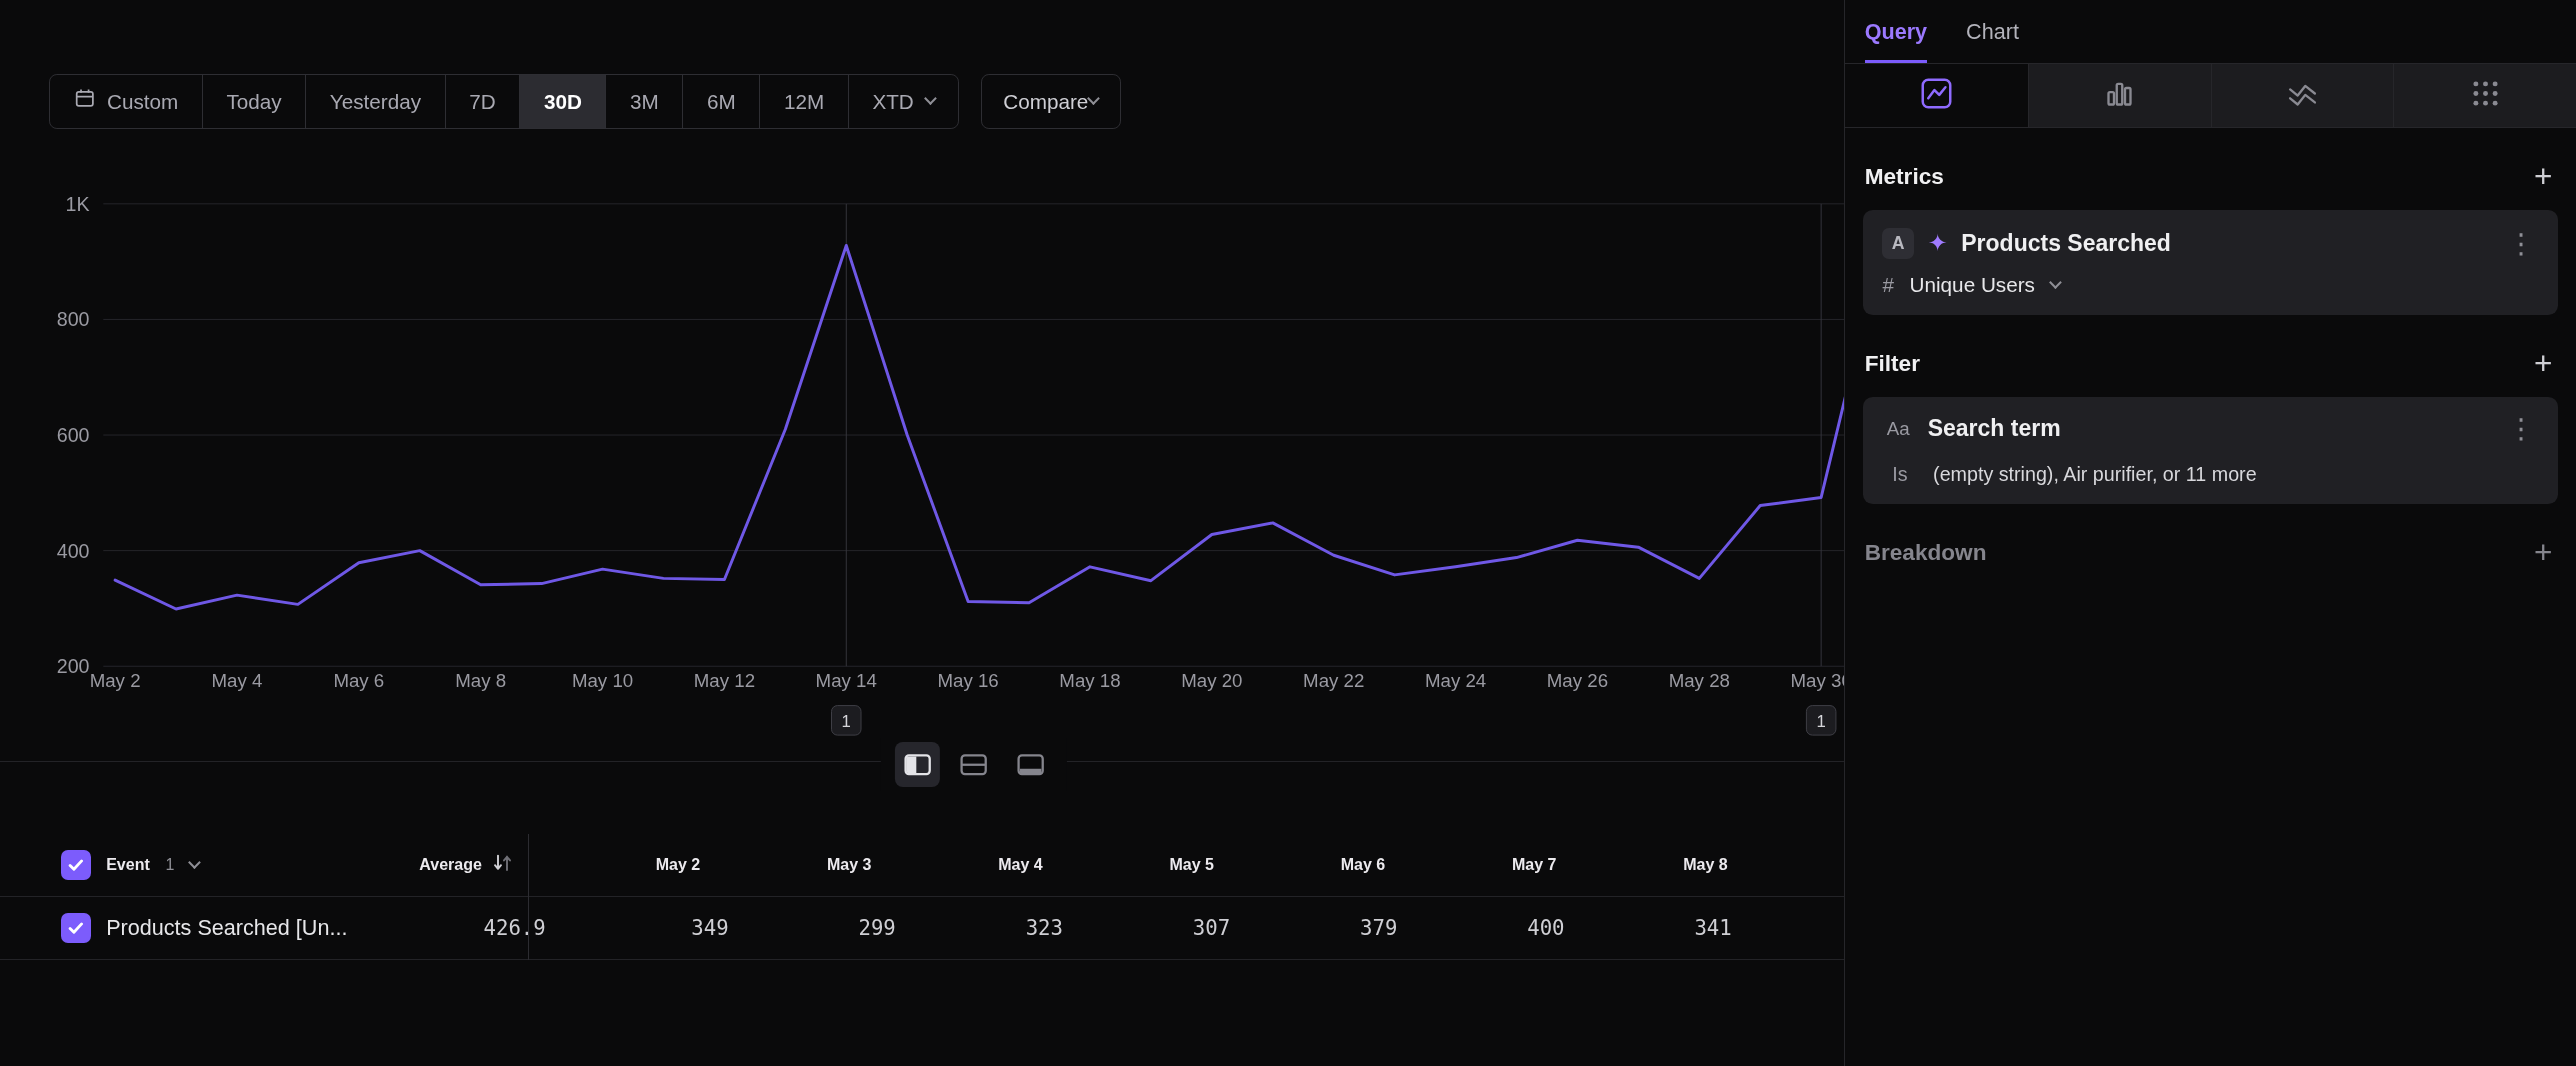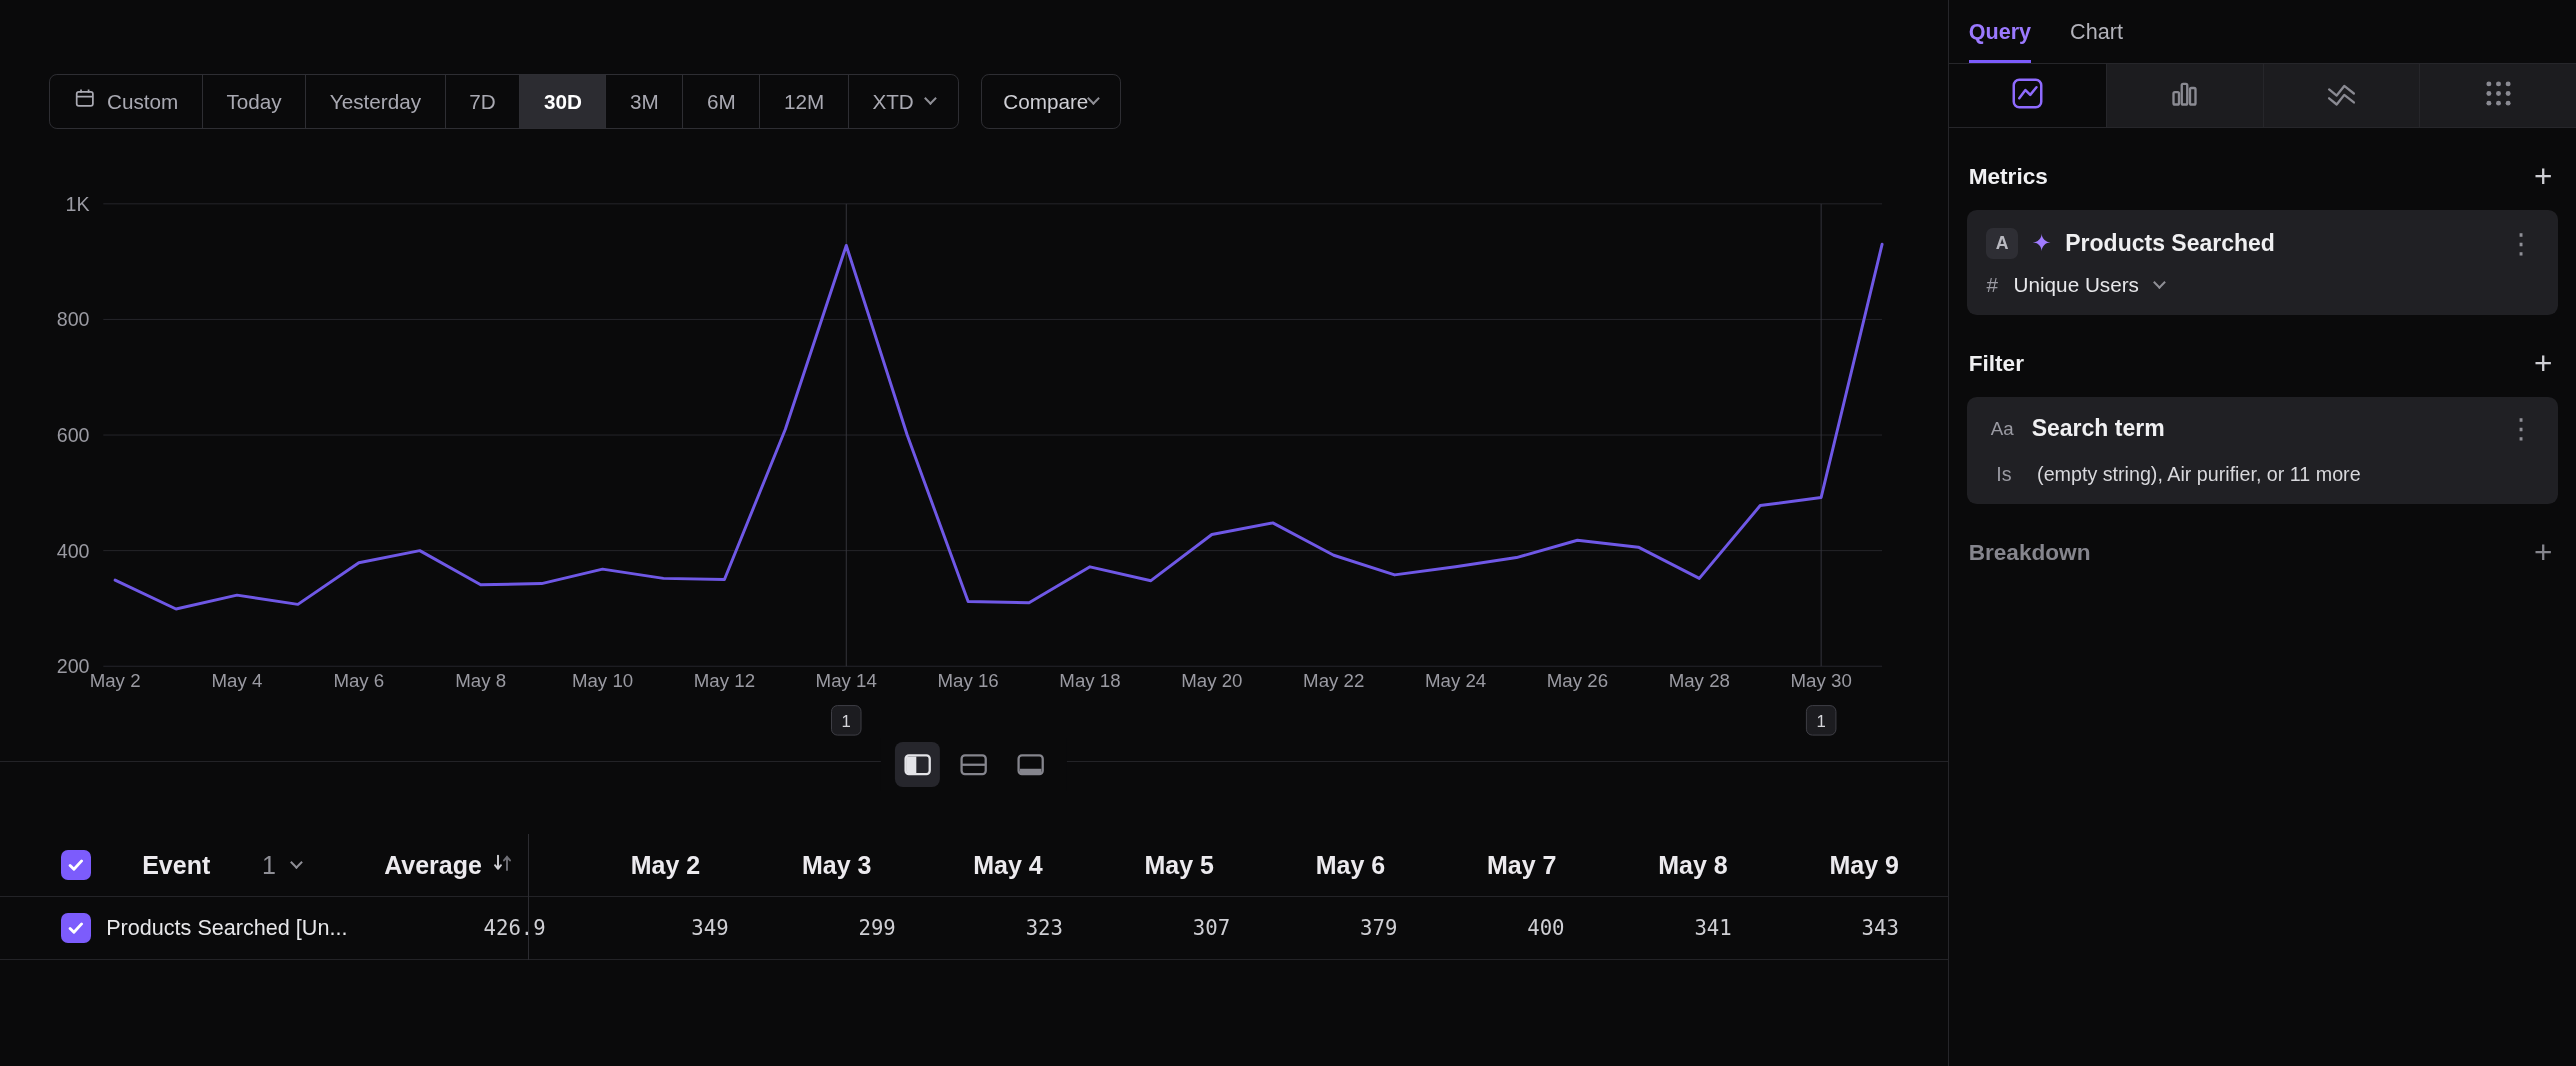--- a/index.html
+++ b/index.html
@@ -37,28 +37,28 @@
   .vt.active { background:#26262c; }
 
   
   .table { position:absolute; left:0; right:0; top:834px; }
   .table::before { content:""; position:absolute; left:528px; top:0; bottom:0; width:1px; background:#2c2c31; }
   .t-row { display:flex; align-items:center; height:63px; border-bottom:1px solid #232327; }
   .cell-event { flex:0 0 315px; display:flex; align-items:center; gap:15.7px; padding-left:61px; }
   .cell-average { flex:0 0 214px; display:flex; align-items:center; justify-content:flex-end; gap:9.8px; padding-right:15.7px; }
   .cols { flex:1; display:flex; padding-right:49px; }
   .col { flex:1; text-align:right; }
-  .th { font-size:25px; font-weight:700; color:#eceaee;margin-left:36px; }
+  .th { font-size:16px; font-weight:700; color:#eceaee; }
   .muted { color:#8f8f96; font-weight:400; }
   .mono { font-family:"DejaVu Sans Mono", monospace; font-size:20.7px; color:#cfcfd4; font-weight:400; }
   .event-name { font-size:21.6px; color:#e7e7ea; white-space:nowrap; }
   .checkbox { width:29.5px; height:29.5px; border-radius:6.9px; background:#7c5cfc; display:grid; place-items:center; flex:none; }
 
   
-  .sidebar { position:absolute; right:0; top:0; width:628px; height:1067px; border-left:1px solid #26262a; background:#0a0a0b; }
+  .sidebar { position:absolute; right:0; top:0; width:732px; height:1067px; border-left:1px solid #26262a; background:#0a0a0b; }
   .tabs { height:63px; display:flex; gap:39px; padding:0 19.7px; align-items:stretch; }
   .tab { position:relative; display:flex; align-items:center; font-size:21.6px; color:#b3b3bb; }
   .tab.active { color:#9b79ff; font-weight:700; }
   .tab.active::after { content:""; position:absolute; left:0; right:0; bottom:0; height:3px; background:#7c5cfc; }
   .chart-types { display:grid; grid-template-columns:repeat(4,1fr); height:65px; border-top:1px solid #26262a; border-bottom:1px solid #26262a; }
   .ct { display:grid; place-items:center; background:#1c1c1f; border-left:1px solid #26262a; }
   .ct:first-child { border-left:none; }
   .ct.active { background:#0a0a0b; }
 
   .sec-head { display:flex; align-items:center; justify-content:space-between; padding:0 23.6px 0 19.7px; margin-top:33px; }

